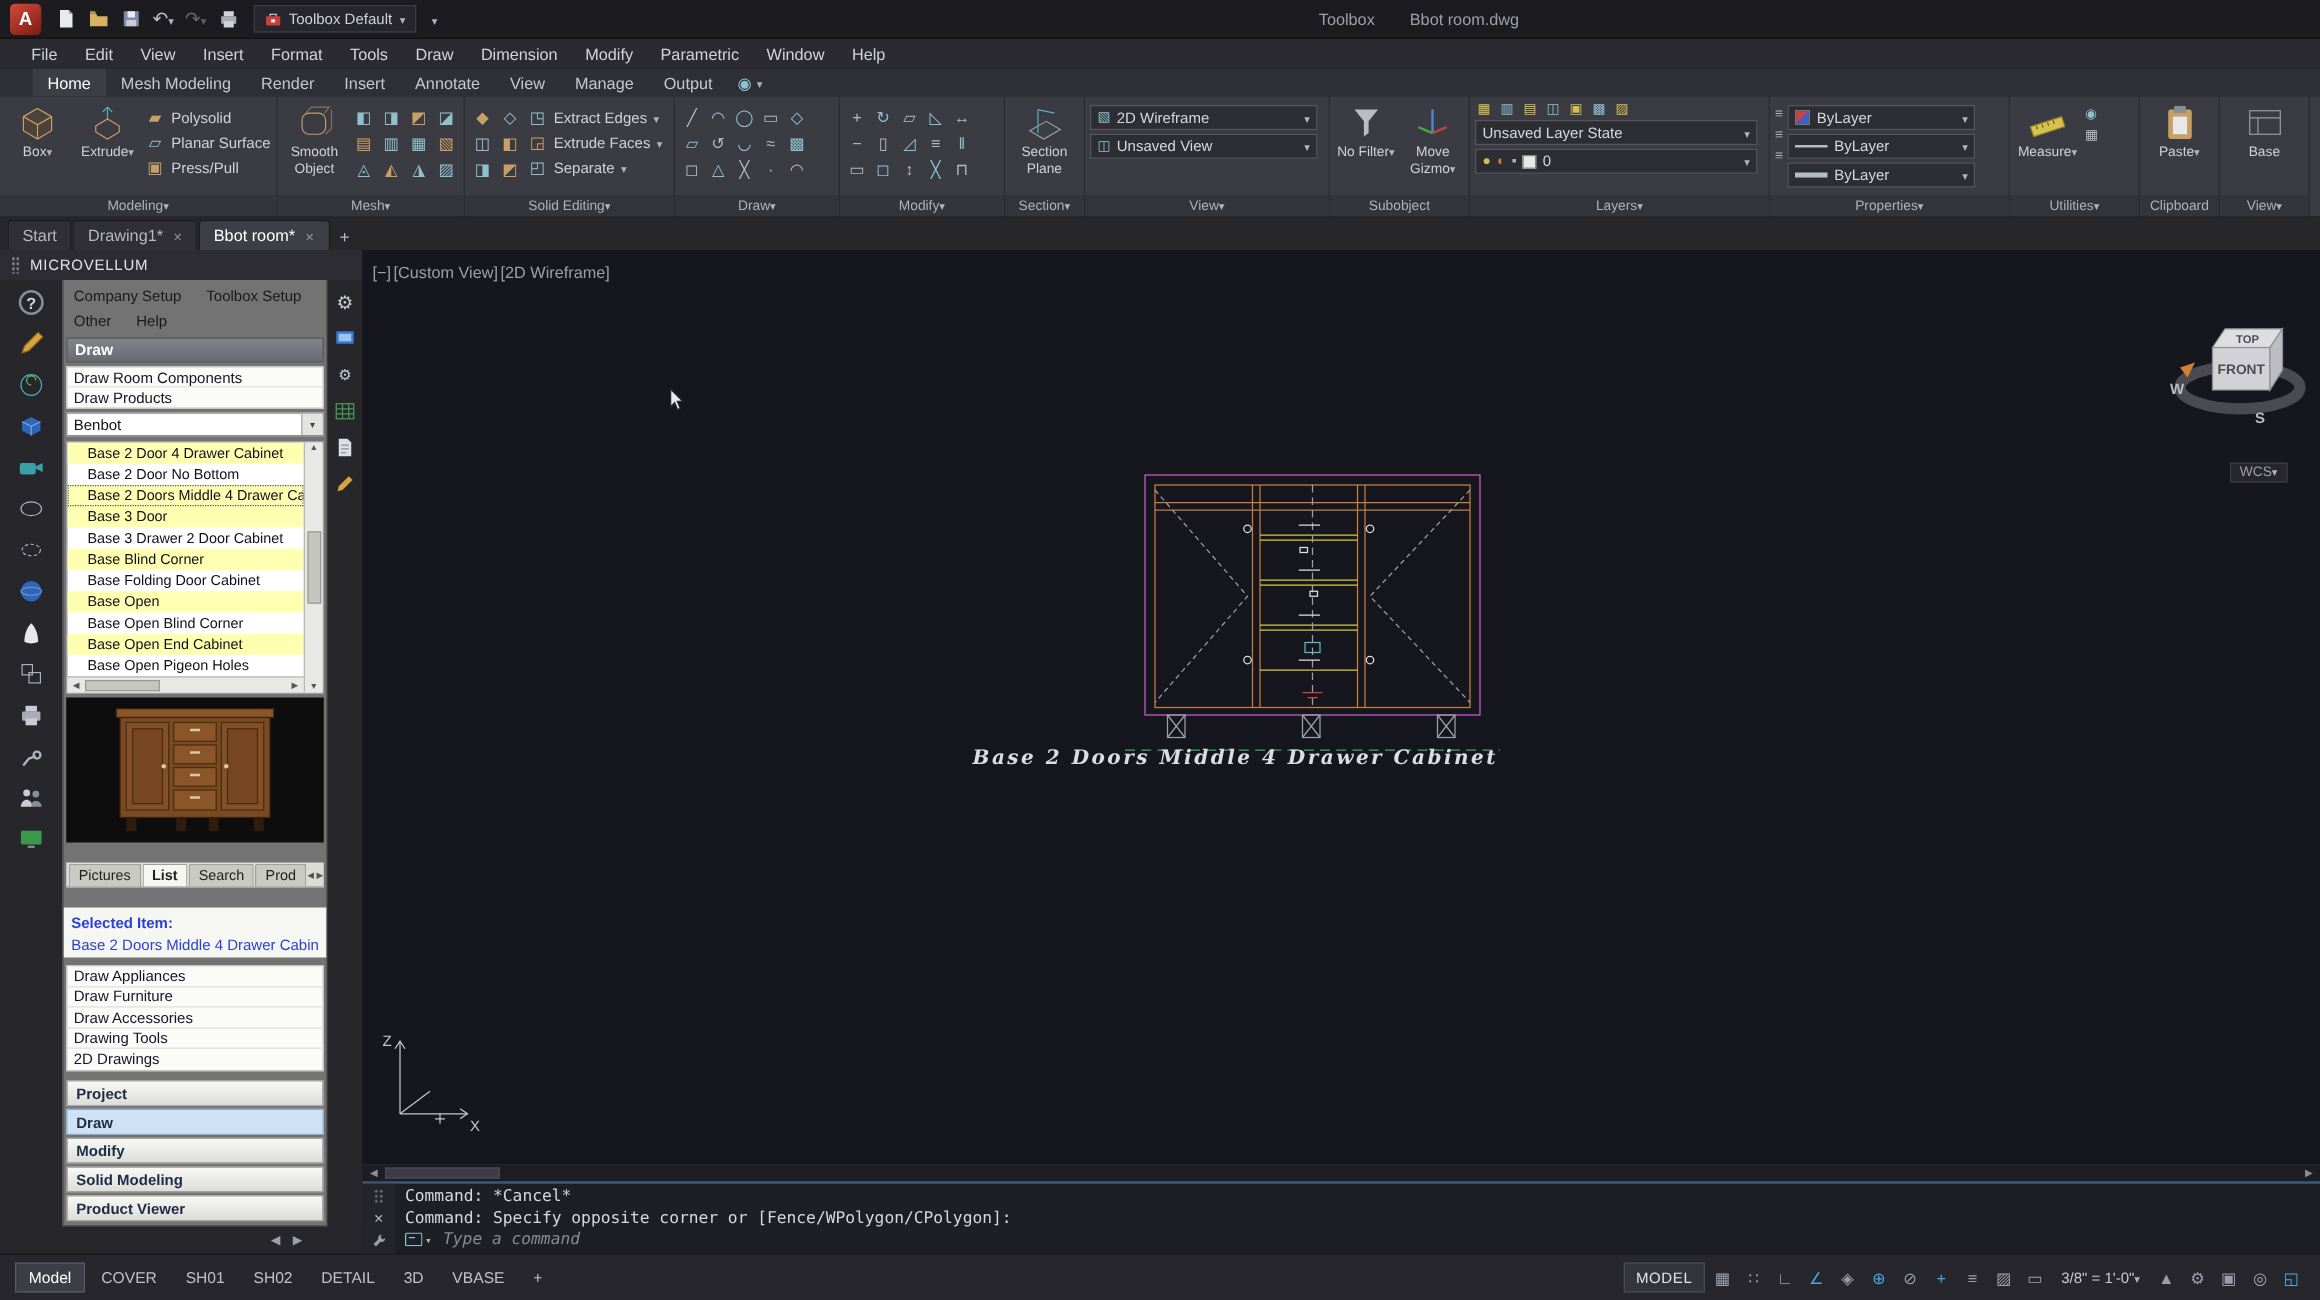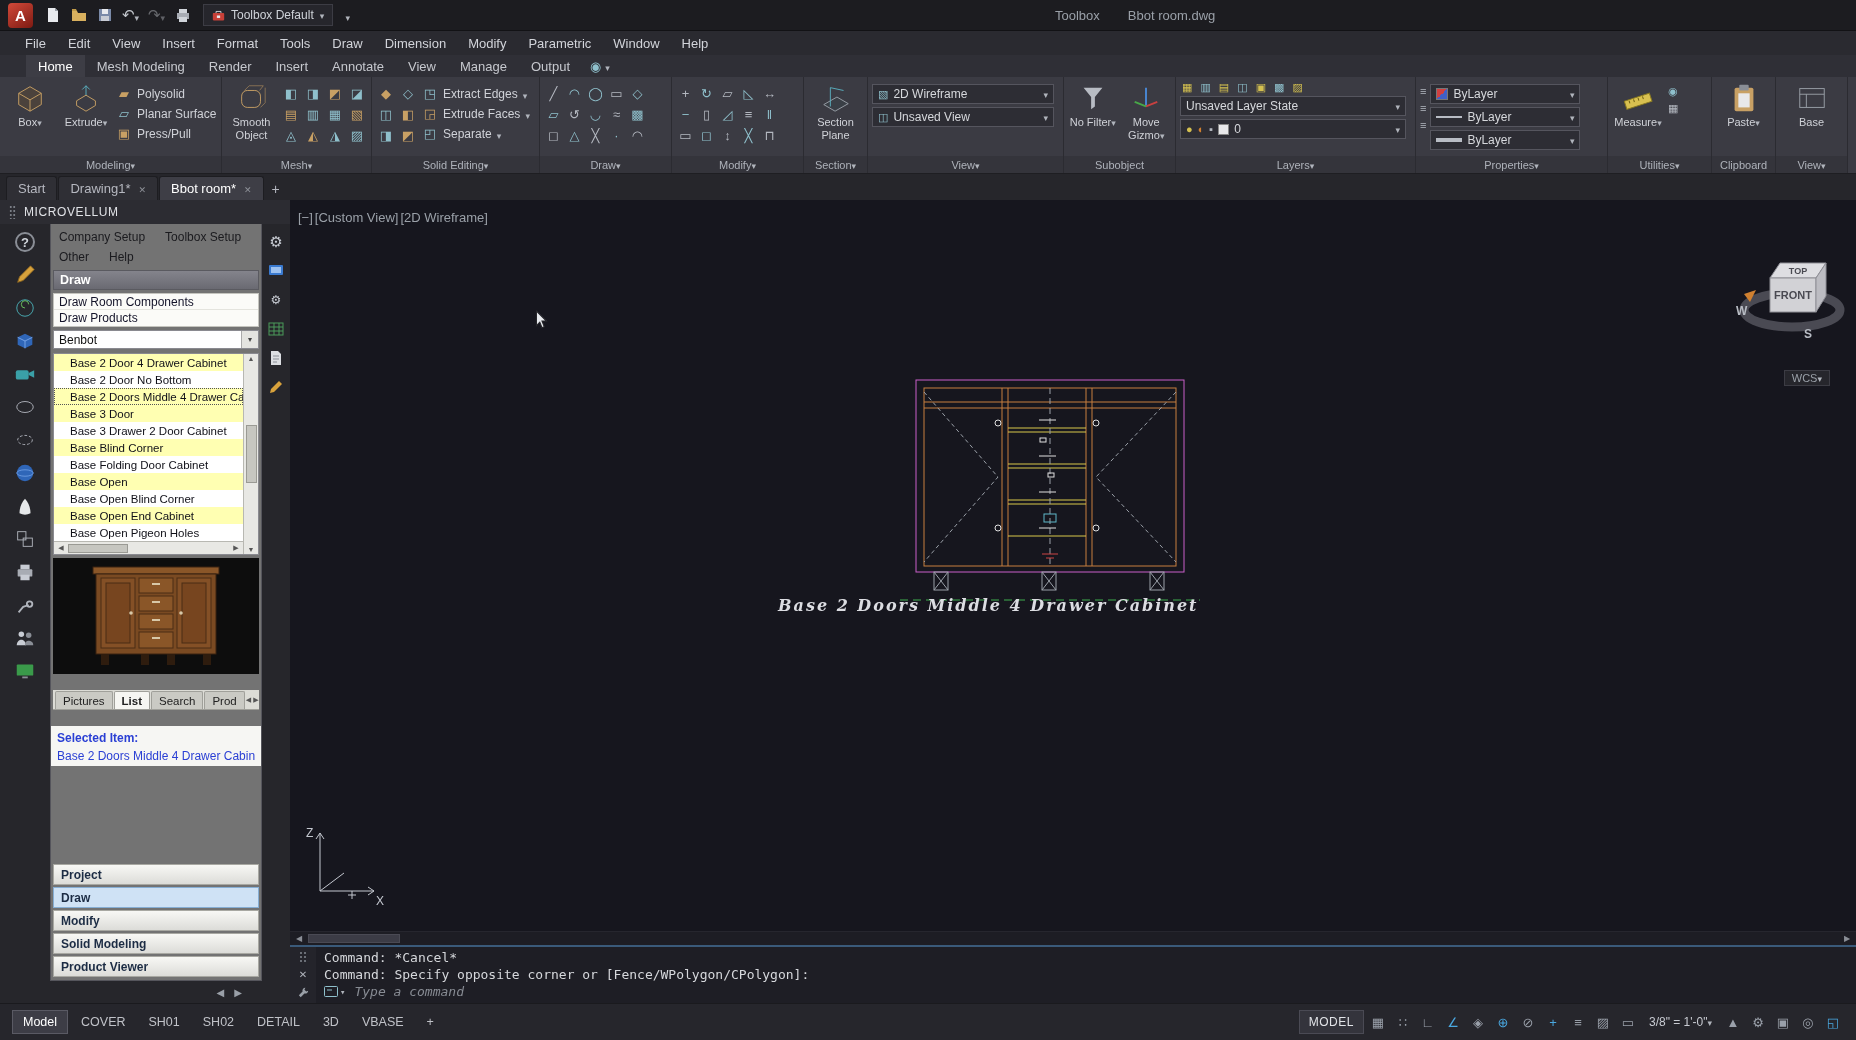--- a/index.html
+++ b/index.html
@@ -760,20 +760,27 @@
             <div class="ptab">Prod</div>
             <div class="ptab-nav">
                 <span>◀</span>
                 <span>▶</span>
               </div>
           </div>
           <div class="selbox">
             <div class="sel-lbl">Selected Item:</div>
             <div class="sel-val">Base 2 Doors Middle 4 Drawer Cabin</div>
           </div>
+          <div class="dlinks">
+            <div class="dlink">Draw Appliances</div>
+            <div class="dlink">Draw Furniture</div>
+            <div class="dlink">Draw Accessories</div>
+            <div class="dlink">Drawing Tools</div>
+            <div class="dlink">2D Drawings</div>
+          </div>
           <div class="cats">
             <div class="cat">Project</div>
             <div class="cat active">Draw</div>
             <div class="cat">Modify</div>
             <div class="cat">Solid Modeling</div>
             <div class="cat">Product Viewer</div>
           </div>
         </div>
 
         <div class="sstrip">

